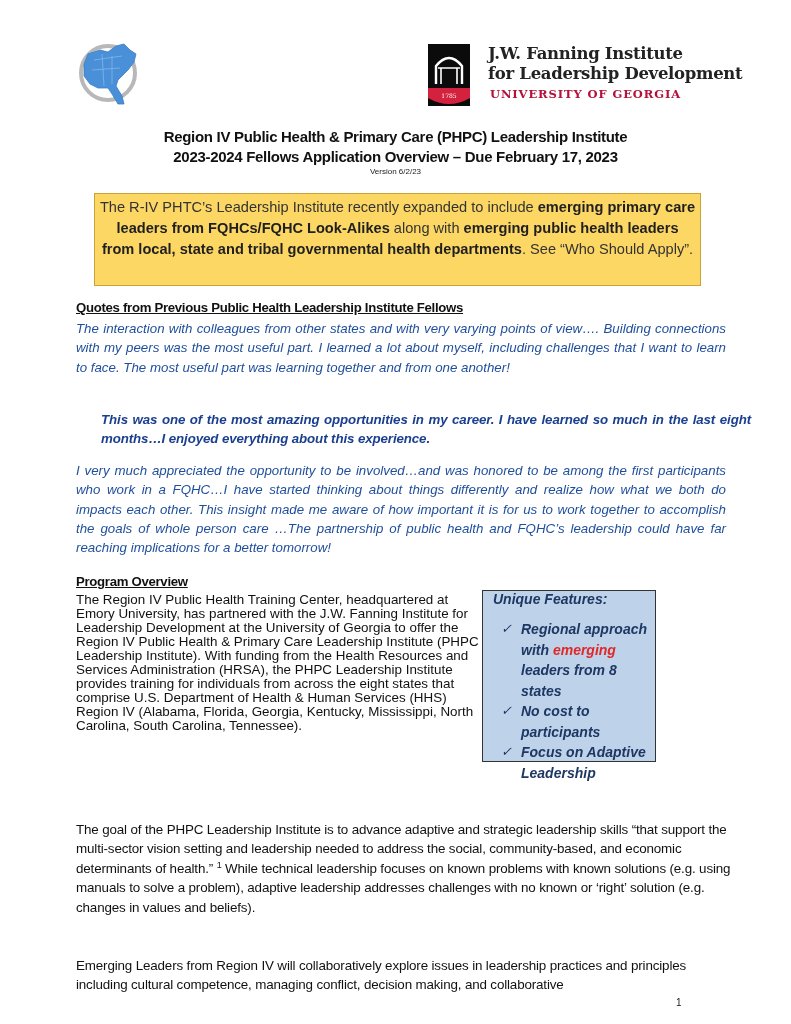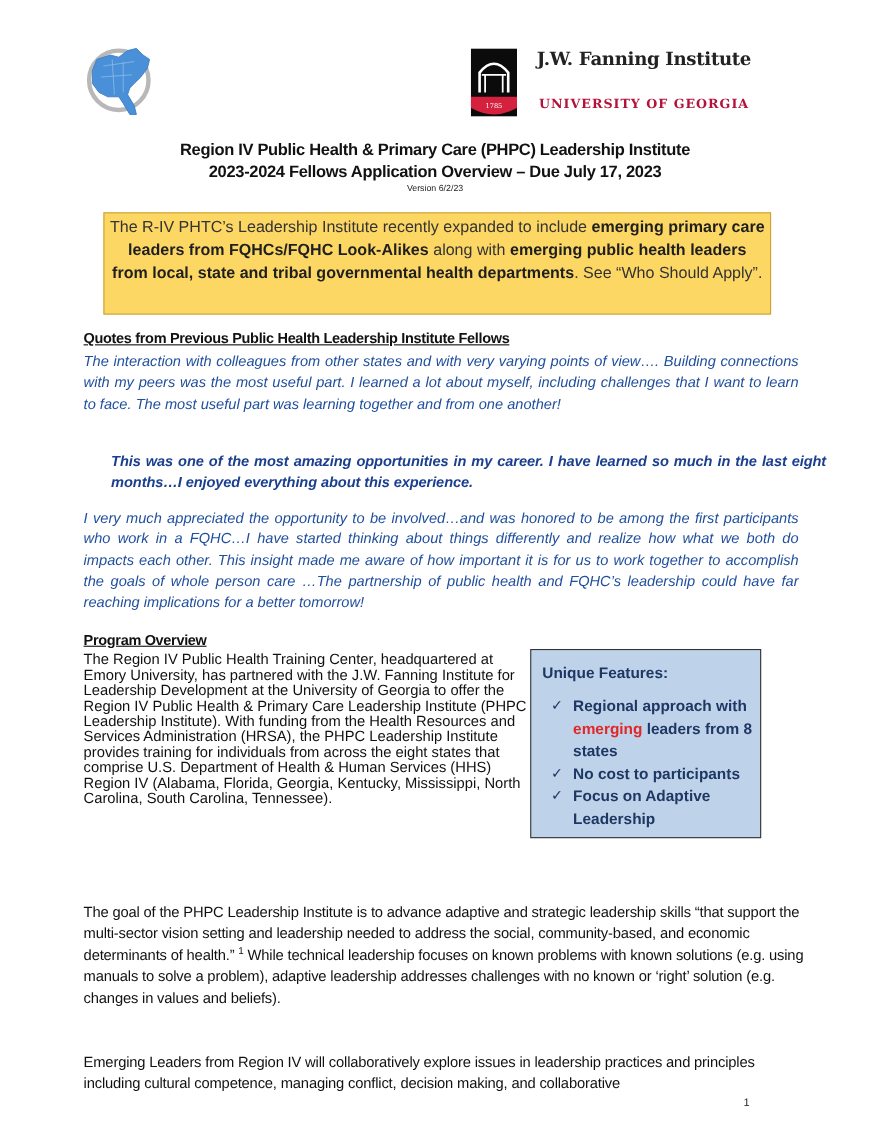--- a/index.html
+++ b/index.html
@@ -34,21 +34,21 @@
     .quote { left: 76px; width: 650px; font-style: italic; color: #1f4e9c; font-size: 13.3px; line-height: 19.3px; text-align: justify; }
     .quote1 { top: 319px; }
     .quote2 { top: 410px; font-weight: bold; color: #1a3f8f; letter-spacing: -0.1px; margin-left: 25px; }
     .quote3 { top: 461px; }
 
     
     .overview-head { left: 76px; top: 574px; }
     .overview-body { left: 76px; top: 593px; width: 404px; font-size: 13.4px; line-height: 14px; color: #111; }
 
     
-    .features { left: 482px; top: 590px; width: 210px; height: 172px; box-sizing: border-box; background: #bed3ea; border: 1.5px solid #333; padding: 12px 0 0 10px; color: #1f3763; }
+    .features { left: 482px; top: 590px; width: 174px; height: 172px; box-sizing: border-box; background: #bed3ea; border: 1.5px solid #333; padding: 0 0 0 10px; color: #1f3763; font-style: italic; }
     .features-title { font-weight: bold; font-size: 14px; margin-bottom: 12px; }
     .features ul { list-style: none; margin: 0; padding: 0; }
     .features li { position: relative; padding-left: 28px; font-weight: bold; font-size: 14px; line-height: 20.5px; }
     .features .check { position: absolute; left: 8px; top: 0; font-weight: normal; font-size: 13px; }
     .emph-red { color: #e02828; }
 
     
     .para { left: 76px; width: 660px; font-size: 13.4px; line-height: 19.4px; color: #111; letter-spacing: -0.15px; }
     .para-goal { top: 820px; }
     .para-emerging { top: 956px; }
@@ -69,25 +69,26 @@
 
 <div class="abs logo-right">
   <svg class="uga-arch" viewBox="0 0 42 62">
     <rect x="0" y="0" width="42" height="62" fill="#0b0b0b"></rect>
     <path d="M0 44 L42 44 L42 54 Q21 66 0 54 Z" fill="#d4213d"></path>
     <path d="M8 40 L8 22 Q21 6 34 22 L34 40" fill="none" stroke="#fff" stroke-width="2.4"></path>
     <path d="M13 40 L13 24 M29 40 L29 24 M10 24 L32 24" fill="none" stroke="#fff" stroke-width="1.6"></path>
     <text x="21" y="54" font-size="6" fill="#fff" text-anchor="middle" font-family="DejaVu Serif, serif">1785</text>
   </svg>
   <span class="fanning-line1">J.W. Fanning Institute</span>
+  <span class="fanning-line2">for Leadership Development</span>
   <span class="uga-line">UNIVERSITY OF GEORGIA</span>
 </div>
 
 <div class="abs title title1">Region IV Public Health &amp; Primary Care (PHPC) Leadership Institute</div>
-<div class="abs title title2">2023-2024 Fellows Application Overview – Due July 17, 2023</div>
+<div class="abs title title2">2023-2024 Fellows Application Overview – Due February 17, 2023</div>
 <div class="abs version">Version 6/2/23</div>
 
 <div class="abs callout">
   <span>The R-IV PHTC’s Leadership Institute recently expanded to include </span><b>emerging primary care leaders from FQHCs/FQHC Look-Alikes</b><span> along with </span><b>emerging public health leaders from local, state and tribal governmental health departments</b><span>. See “Who Should Apply”.</span>
 </div>
 
 <div class="abs section-head quotes-head">Quotes from Previous Public Health Leadership Institute Fellows</div>
 <div class="abs quote quote1">The interaction with colleagues from other states and with very varying points of view…. Building connections with my peers was the most useful part. I learned a lot about myself, including challenges that I want to learn to face. The most useful part was learning together and from one another!</div>
 <div class="abs quote quote2">This was one of the most amazing opportunities in my career.  I have learned so much in the last eight months…I enjoyed everything about this experience.</div>
 <div class="abs quote quote3">I very much appreciated the opportunity to be involved…and was honored to be among the first participants who work in a FQHC…I have started thinking about things differently and realize how what we both do impacts each other. This insight made me aware of how important it is for us to work together to accomplish the goals of whole person care …The partnership of public health and FQHC’s leadership could have far reaching implications for a better tomorrow!</div>

